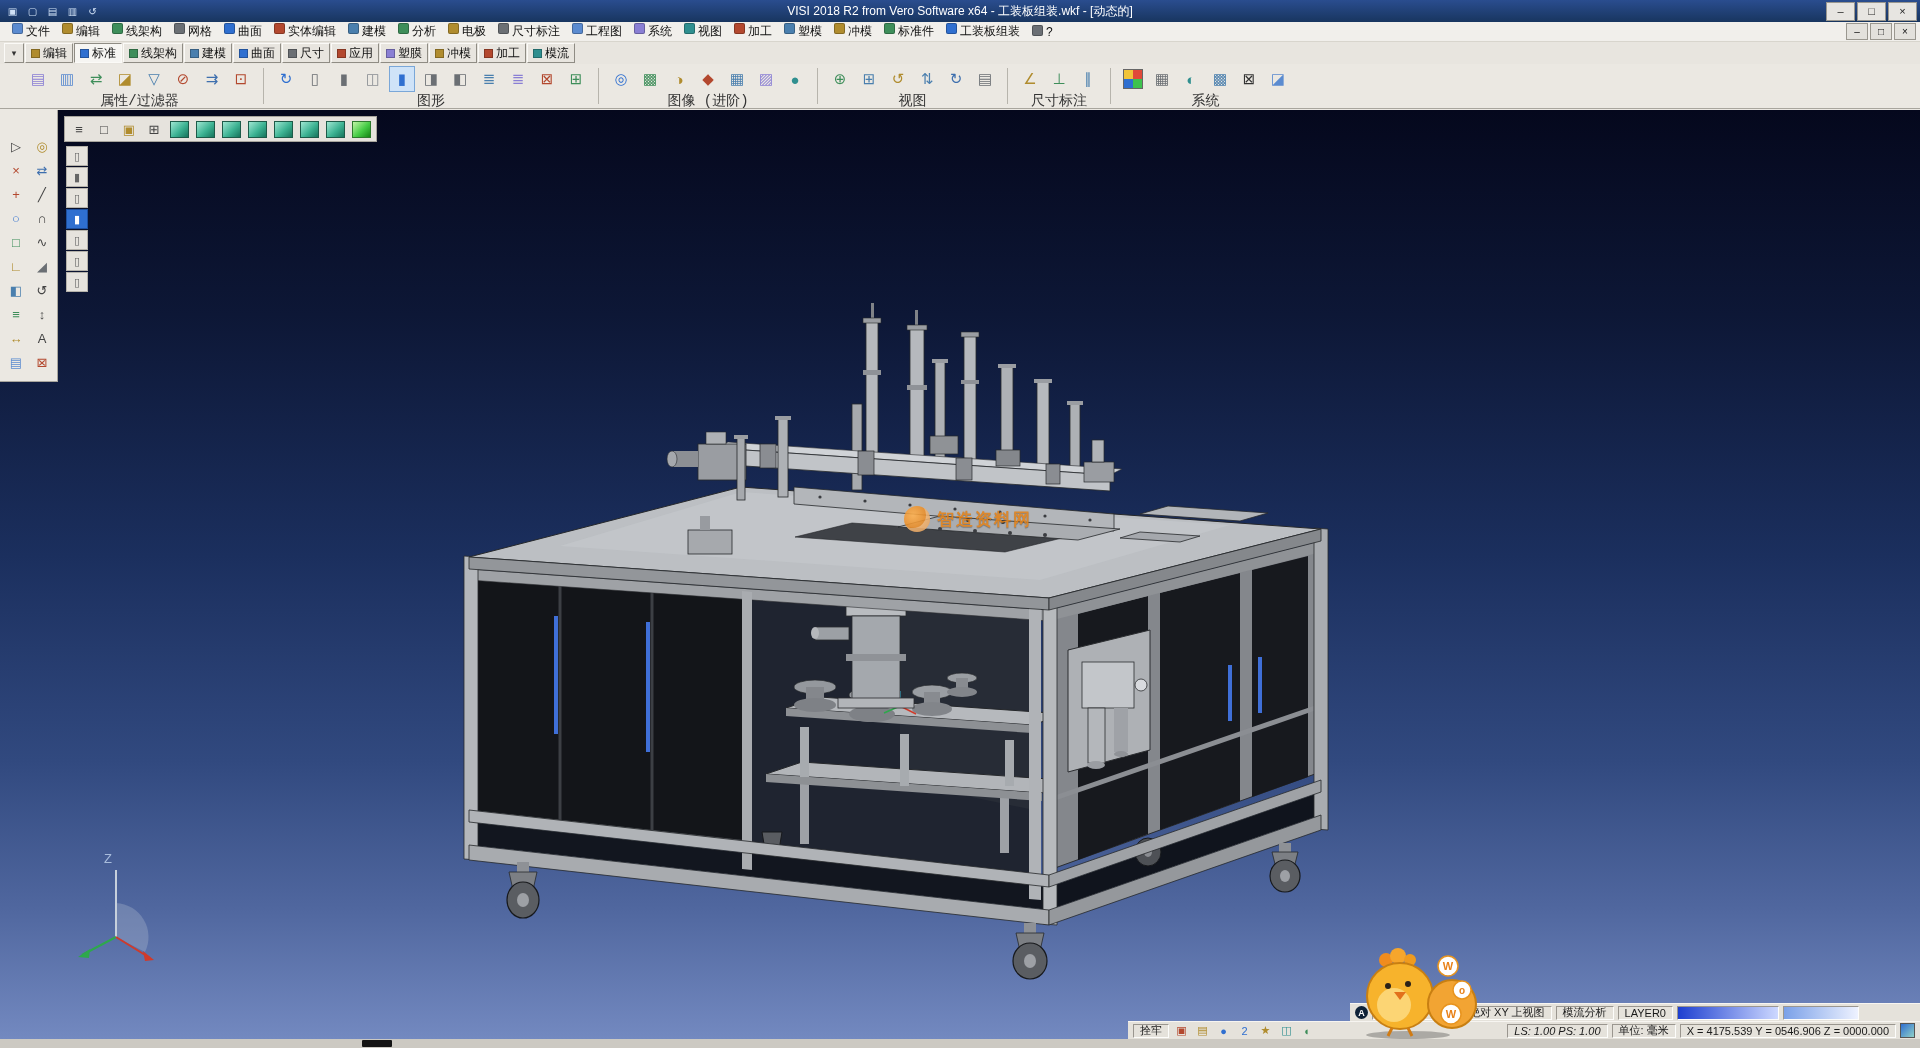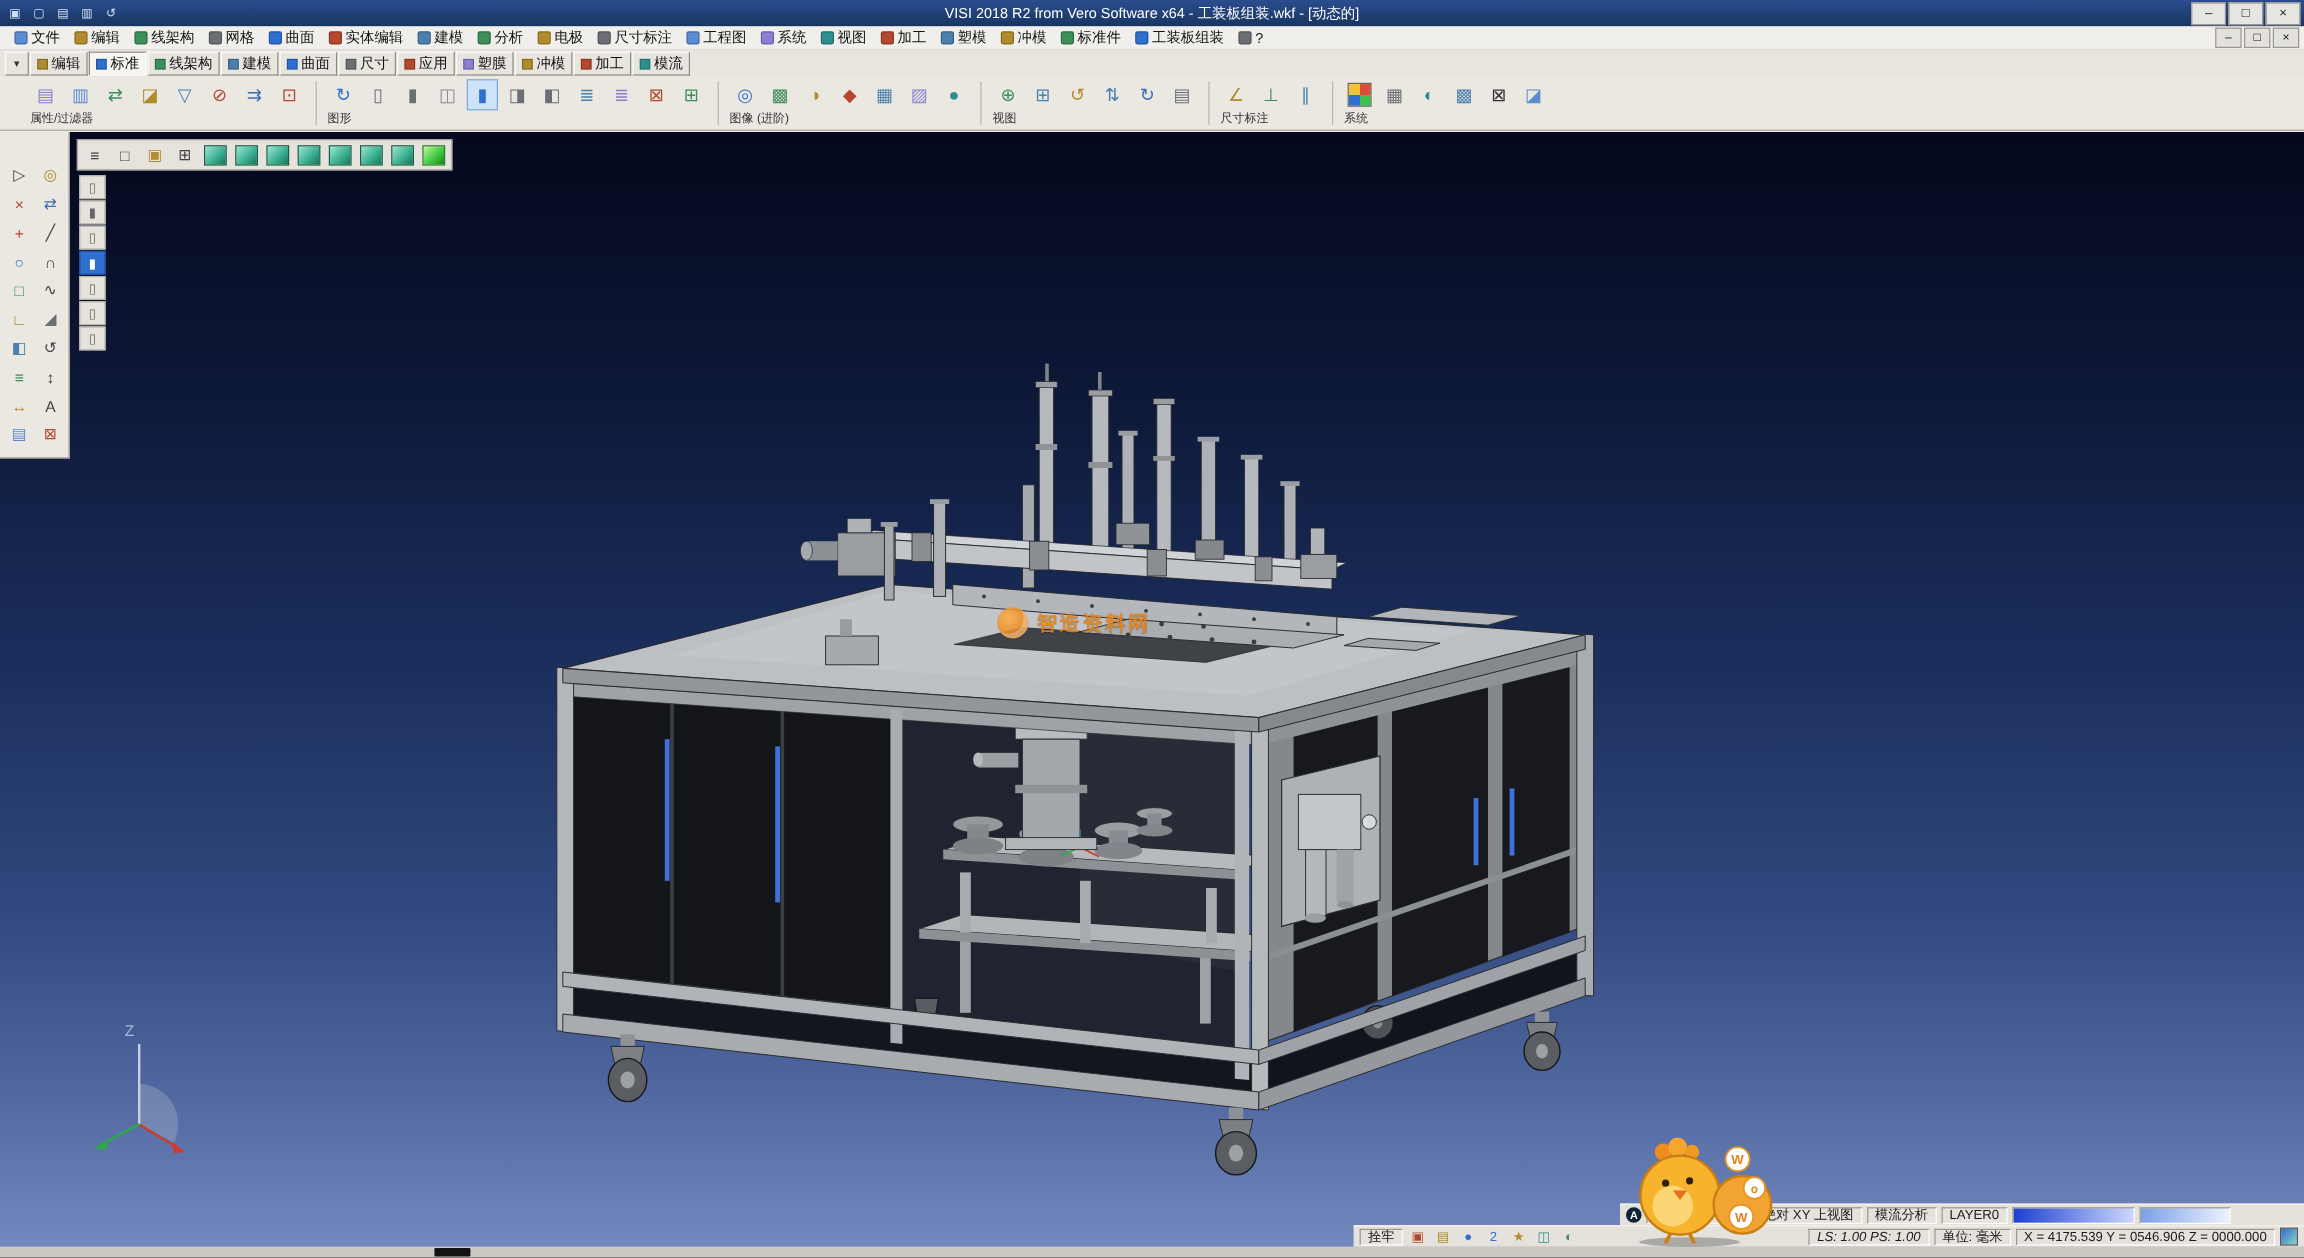--- a/index.html
+++ b/index.html
@@ -10,21 +10,21 @@
     background:linear-gradient(#2a4d8f,#18355f);display:flex;align-items:center;color:#fff;font-size:12px;}
   .title-left{display:flex;gap:3px;align-items:center;padding-left:4px;z-index:2;}
   .ticon{width:17px;height:15px;display:flex;align-items:center;justify-content:center;font-size:10px;color:#cfe0f5;}
   .title-text{position:absolute;left:50%;transform:translateX(-50%);white-space:nowrap;}
   .win-btns{margin-left:auto;display:flex;gap:2px;padding-right:3px;z-index:2;}
   .win-btn{width:27px;height:17px;background:#e7e5e1;border:1px solid #9a978f;color:#222;font-size:11px;
     display:flex;align-items:center;justify-content:center;line-height:1;}
   
   .menubar{position:absolute;left:0;top:22px;width:1920px;height:20px;background:#f1efeb;display:flex;
     align-items:center;padding-left:6px;font-size:12px;color:#111;border-bottom:1px solid #d8d5cd;box-sizing:border-box;}
-  .menu-item{display:flex;align-items:center;gap:3px;padding:1px 6px;white-space:nowrap;}
+  .menu-item{display:flex;align-items:flex-start;gap:3px;padding:1px 6px;white-space:nowrap;}
   .mi-icon{width:11px;height:11px;border-radius:2px;background:var(--c,#8a9);box-shadow:inset 0 0 0 1px rgba(0,0,0,.25);}
   .mdi-btns{margin-left:auto;display:flex;gap:2px;padding-right:4px;}
   .mdi-btn{width:20px;height:15px;background:#e3e1dc;border:1px solid #9a978f;font-size:10px;
     display:flex;align-items:center;justify-content:center;}
   
   .tabrow{position:absolute;left:0;top:42px;width:1920px;height:22px;background:#e8e5df;display:flex;
     align-items:center;gap:1px;padding-left:4px;font-size:12px;box-sizing:border-box;}
   .tab-drop{width:18px;height:18px;display:flex;align-items:center;justify-content:center;font-size:9px;color:#333;
     border:1px solid;border-color:#fbfaf7 #8f8c84 #8f8c84 #fbfaf7;background:#e8e5df;}
   .tab{display:flex;align-items:center;gap:3px;height:18px;padding:0 5px;background:#e8e5df;
@@ -34,38 +34,38 @@
   
   .ribbon{position:absolute;left:0;top:64px;width:1920px;height:45px;background:#ebe8e2;display:flex;
     align-items:stretch;padding-left:18px;box-sizing:border-box;border-bottom:1px solid #a8a59d;}
   .rgroup{display:flex;flex-direction:column;justify-content:space-between;padding:2px 7px 1px;}
   .ricons{display:flex;gap:3px;align-items:center;}
   .ribbon-icon{width:24px;height:24px;display:flex;align-items:center;justify-content:center;font-size:15px;
     color:var(--c,#555);border:1px solid transparent;background:transparent;}
   .ribbon-icon.active{background:#cfe3f8;border-color:#7aa7d8;}
   .ribbon-icon.icon-wincolors{background:conic-gradient(#e04a3a 0 25%,#3ec24e 0 50%,#2f6fd0 0 75%,#f0c43a 0);
     border:1px solid #666;width:18px;height:18px;margin:3px;}
-  .rlabel{font-size:10px;color:#333;padding-bottom:1px;white-space:nowrap;}
+  .rlabel{font-size:14px;color:#333;text-align:center;padding-bottom:1px;white-space:nowrap;font-family:Liberation Mono, monospace;}
   .rsep{width:1px;background:#b7b4ac;margin:4px 2px;}
   
   .canvas{position:absolute;left:0;top:110px;width:1920px;height:929px;overflow:hidden;
     background:linear-gradient(180deg,#05081d 0%,#0d1736 22%,#1b2f5e 48%,#31497f 70%,#50679f 86%,#7389c0 100%);}
   .model-svg{position:absolute;left:0;top:0;z-index:1;}
   .canvas-toolbar{position:absolute;left:64px;top:6px;height:24px;display:flex;gap:3px;align-items:center;z-index:3;
     background:#e6e3dd;border:1px solid #a8a59d;padding:0 3px;}
   .ct-btn{width:22px;height:20px;display:flex;align-items:center;justify-content:center;font-size:13px;color:var(--c,#444);}
   .ct-btn.cube{width:17px;height:15px;margin:2px;background:linear-gradient(135deg,#9fe6d2 0%,#3db393 55%,#17745c 100%);
     border:1px solid #1d5b49;}
   .ct-btn.cubeb{width:17px;height:15px;margin:2px;background:linear-gradient(135deg,#c2f5a6 0%,#45cc45 55%,#148514 100%);
     border:1px solid #2d7a2d;}
   .leftstrip{position:absolute;left:66px;top:36px;display:flex;flex-direction:column;gap:1px;z-index:3;}
   .ls-btn{width:20px;height:18px;background:#e6e3dd;border:1px solid #b5b2aa;display:flex;align-items:center;
     justify-content:center;font-size:11px;color:#666;}
   .ls-btn.active{background:#2f6fd0;border-color:#1d4f9e;color:#fff;}
-  .watermark{position:absolute;left:831px;top:396px;display:flex;align-items:center;gap:7px;z-index:2;opacity:.88;}
+  .watermark{position:absolute;left:904px;top:396px;display:flex;align-items:center;gap:7px;z-index:2;opacity:.88;}
   .wm-logo{width:26px;height:26px;border-radius:50%;background:radial-gradient(circle at 35% 35%,#ffb14e,#e2801a 72%);
     box-shadow:inset -4px -4px 0 rgba(255,255,255,.35);}
   .wm-text{font-size:17px;font-weight:bold;color:#e2821a;letter-spacing:2px;text-shadow:0 1px 1px rgba(0,0,0,.35);}
   
   .leftpanel{position:absolute;left:0;top:110px;width:58px;height:272px;background:#ebe8e2;z-index:4;
     border-right:1px solid #a8a59d;border-bottom:1px solid #a8a59d;display:flex;flex-wrap:wrap;
     align-content:flex-start;padding:24px 2px 0 3px;box-sizing:border-box;}
   .lt-icon{width:26px;height:24px;display:flex;align-items:center;justify-content:center;font-size:13px;color:var(--c,#555);}
   
   .status1{position:absolute;left:1350px;top:1003px;width:570px;height:18px;background:#e5e2db;z-index:6;

